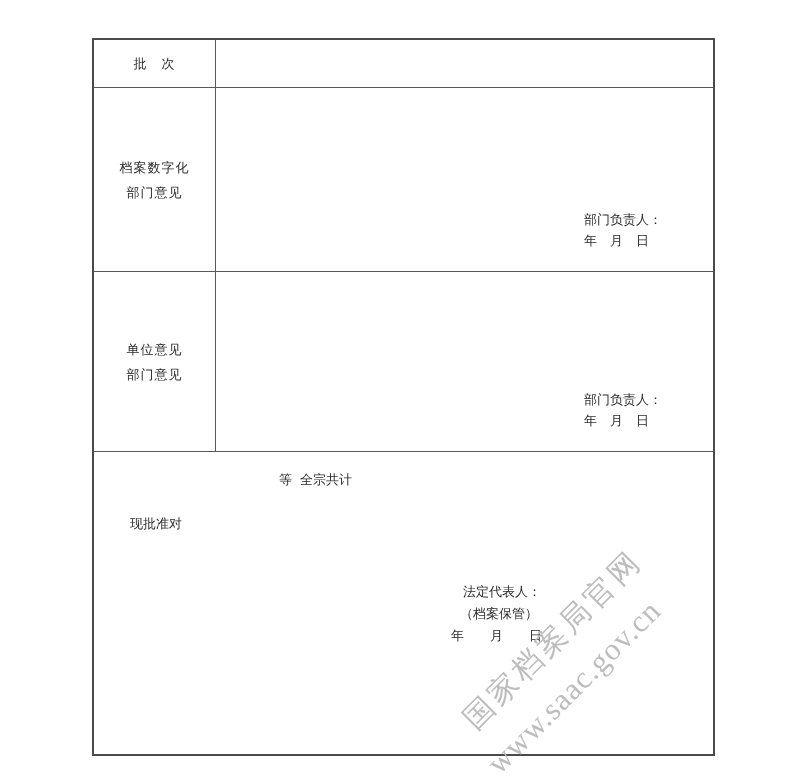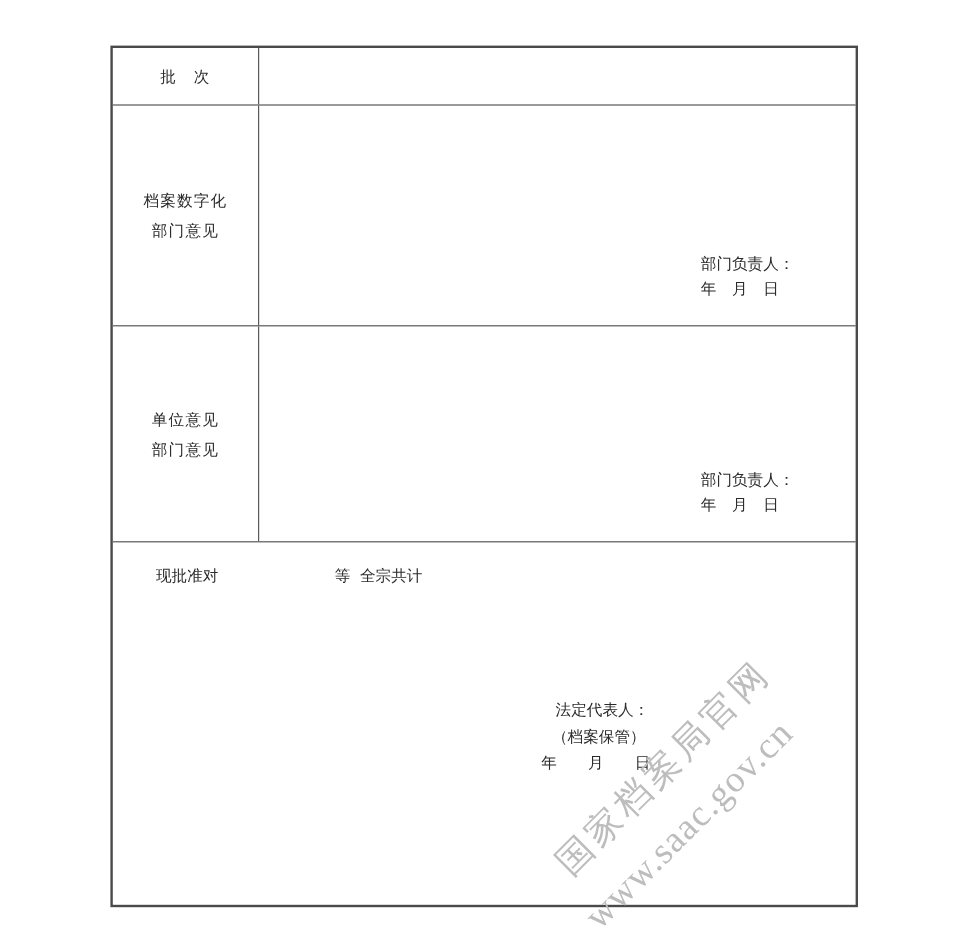--- a/index.html
+++ b/index.html
@@ -62,21 +62,21 @@
     font-size: 13px;
   }
   .sig-block {
     position: absolute;
     left: 368px;
     bottom: 20px;
     line-height: 21px;
     white-space: nowrap;
   }
   .approval-span { position: absolute; top: 19px; white-space: nowrap; }
-  .ap-prefix  { left: 36px; }
+  .ap-prefix  { left: 36px; margin-top: 44px; }
   .ap-middle1 { left: 185px; }
   .ap-middle2 { left: 206px; }
   .ap-suffix  { left: 325px; font-size: 12.5px; letter-spacing: -0.3px; }
   .unit-sig-block {
     position: absolute;
     left: 357px;
     bottom: 11px;
     line-height: 22px;
     white-space: nowrap;
   }

